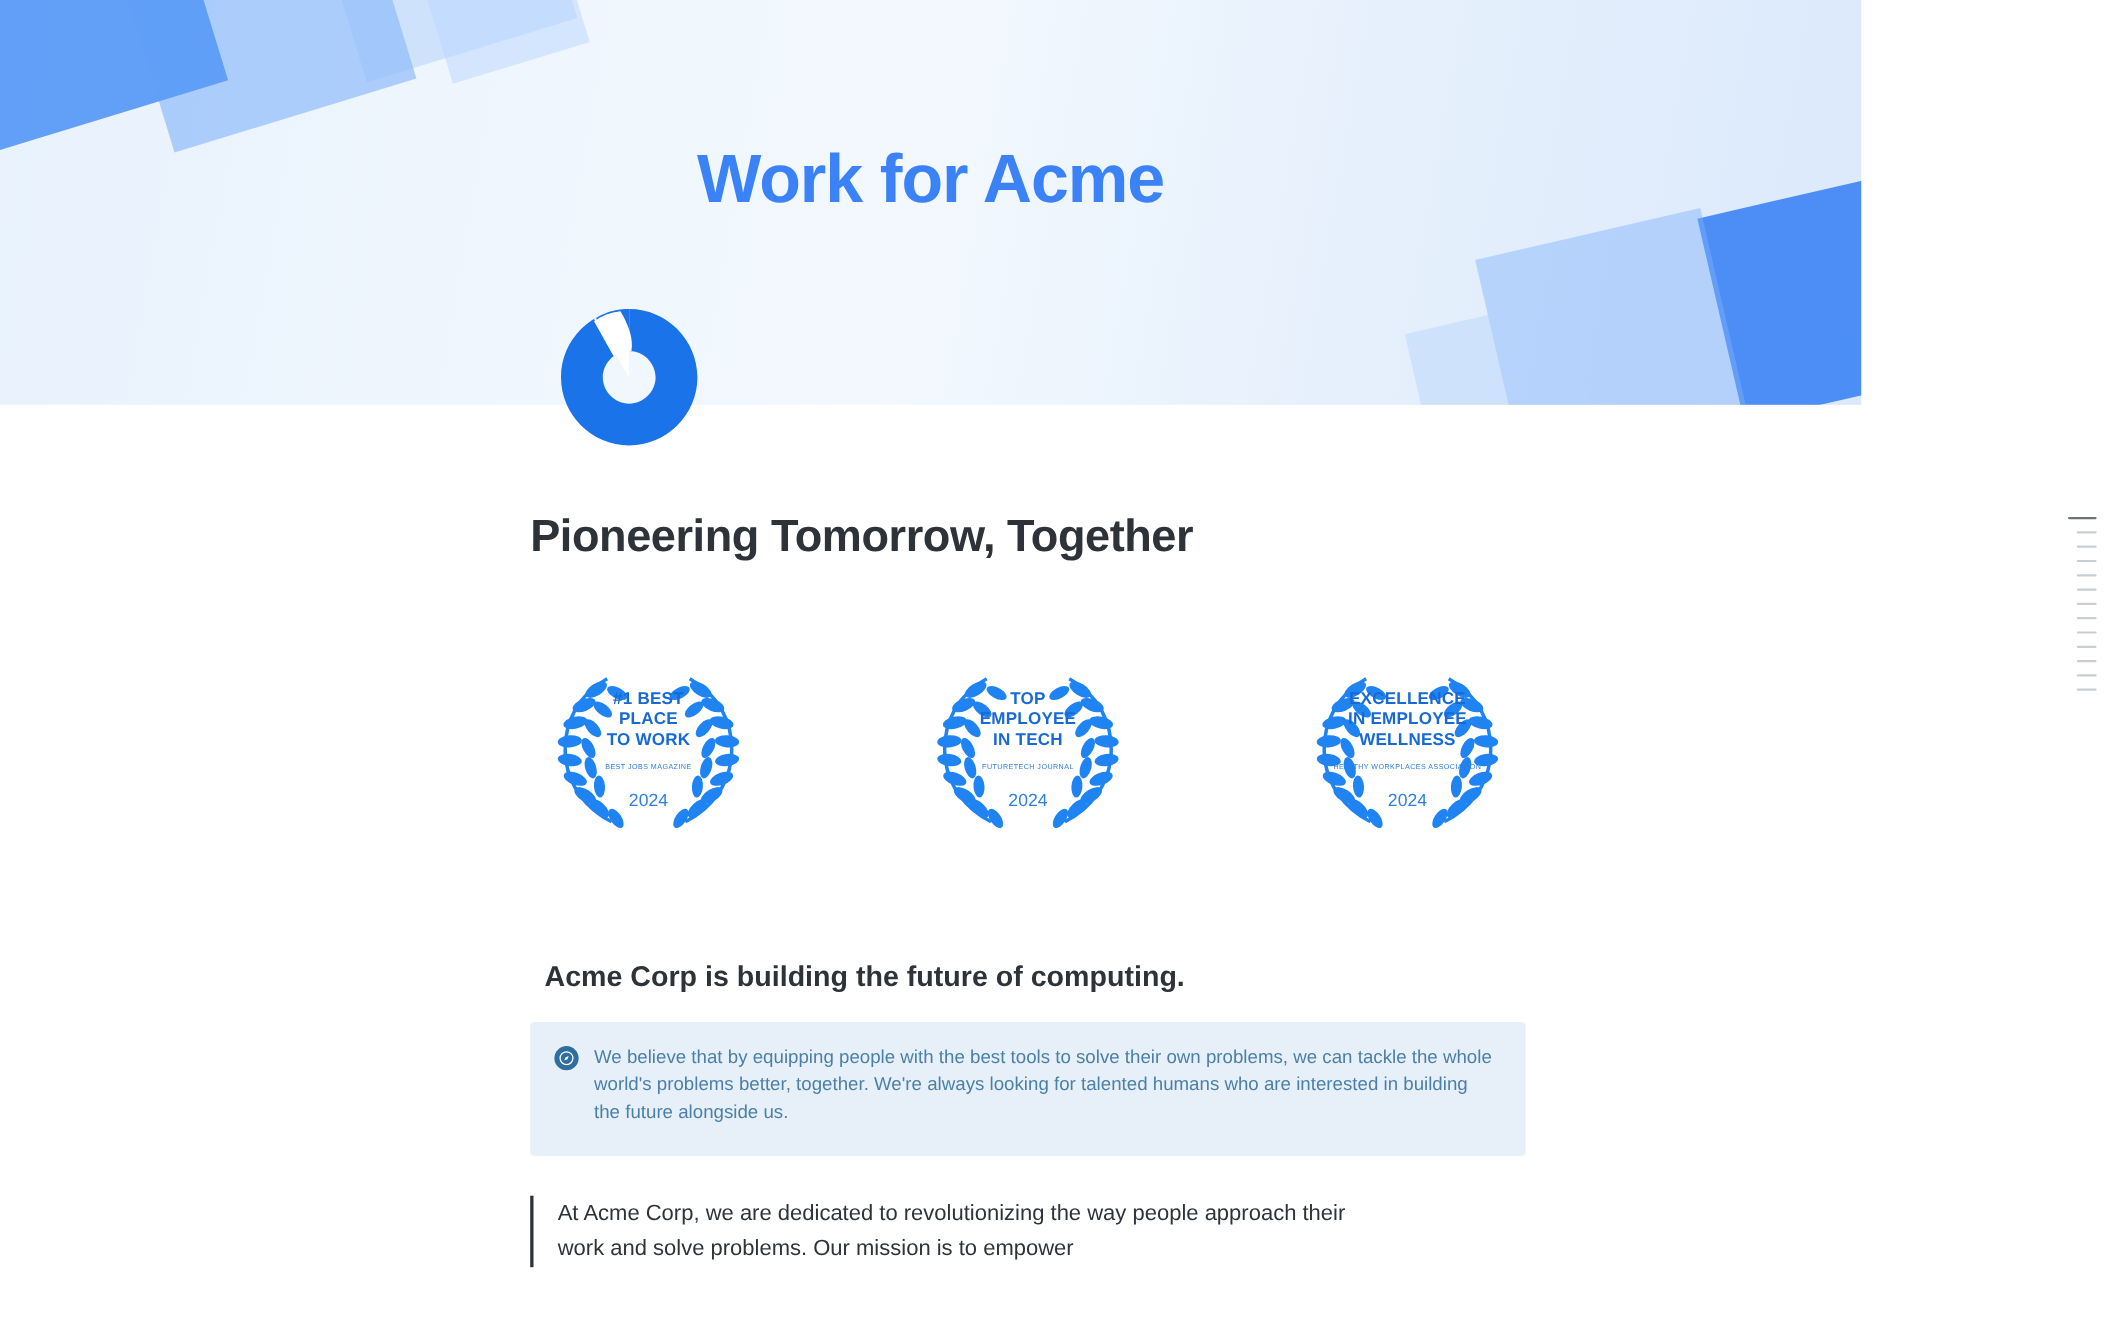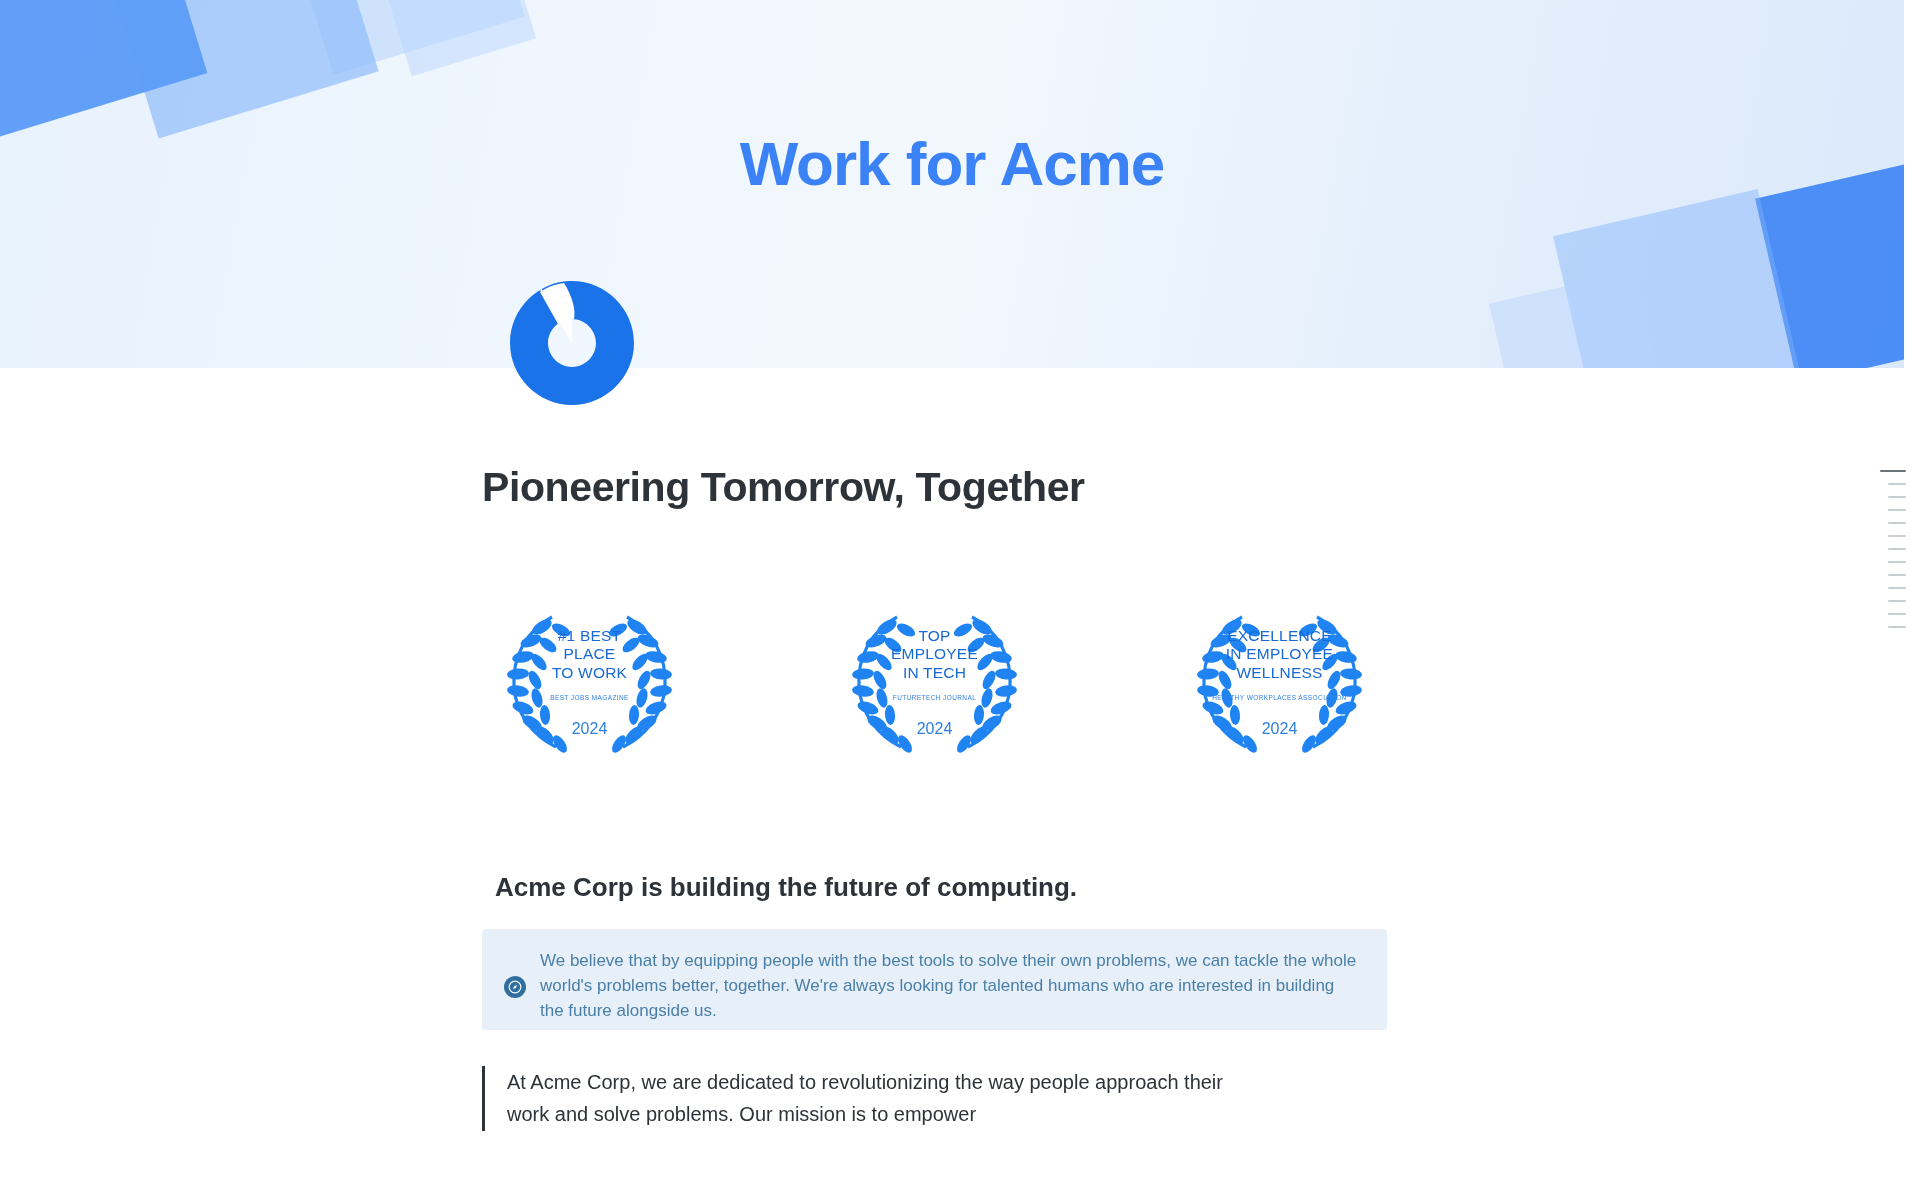--- a/index.html
+++ b/index.html
@@ -17,21 +17,21 @@
     position: relative;
     width: 1920px;
     height: 1199px;
     overflow: hidden;
     background: #ffffff;
   }
 
   
   .hero {
     position: relative;
-    width: 1904px;
+    width: 1692px;
     height: 368px;
     background: linear-gradient(100deg, #e8f2fd 0%, #eff6fd 28%, #f2f8fe 50%, #e6f0fc 72%, #dbe9fb 100%);
     overflow: hidden;
     text-decoration: underline;
   }
   .hero-shape {
     position: absolute;
     pointer-events: none;
   }
   .sq1 {
@@ -138,21 +138,21 @@
   }
   .badge-text {
     position: absolute;
     left: 0; right: 0;
     top: 28px;
     text-align: center;
     color: #1a73e8;
   }
   .badge-title {
     font-size: 15.5px;
-    font-weight: normal;
+    font-weight: bold;
     line-height: 1.18;
     letter-spacing: .2px;
     color: #1769d6;
   }
   .badge-org {
     margin-top: 12px;
     font-size: 6.5px;
     letter-spacing: .4px;
     color: #2f7fe0;
   }
@@ -168,24 +168,24 @@
     font-size: 26px;
     font-weight: bold;
     color: #2d3338;
   }
 
   
   .callout {
     margin-top: 26px;
     background: #e7f0f8;
     border-radius: 4px;
-    padding: 20px 26px 6px 22px;
+    padding: 20px 26px 27px 22px;
     display: flex;
     gap: 14px;
-    align-items: center;
+    align-items: flex-start;
   }
   .callout-icon {
     flex: 0 0 auto;
     width: 22px; height: 22px;
     border-radius: 50%;
     background: #2f6e9e;
     display: flex;
     align-items: center;
     justify-content: center;
     margin-top: 2px;

